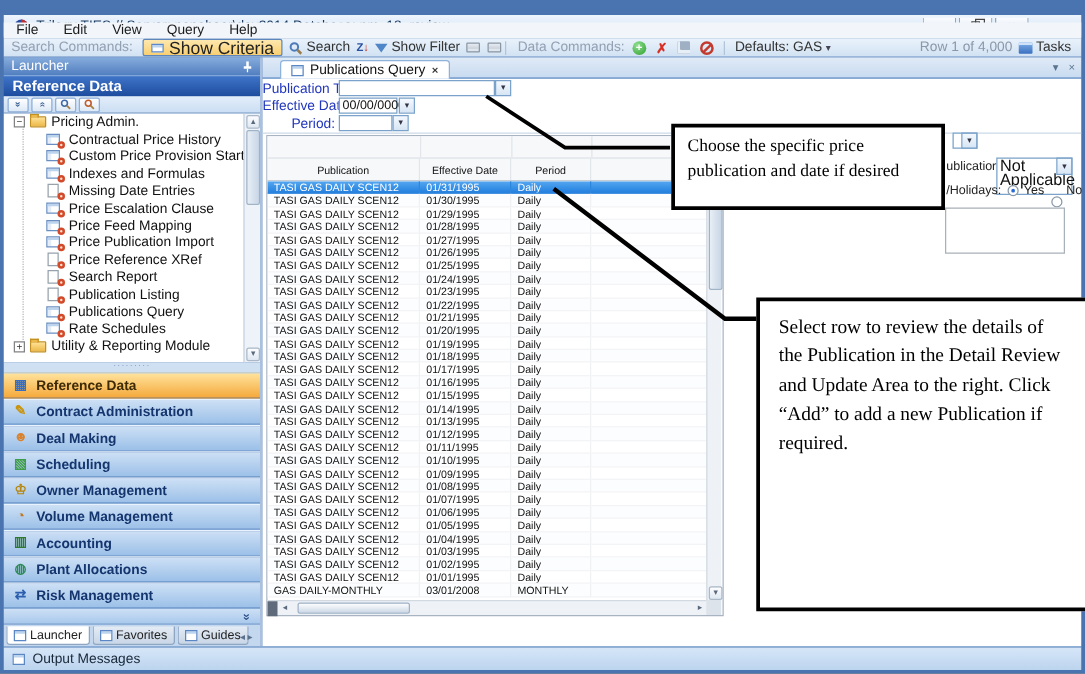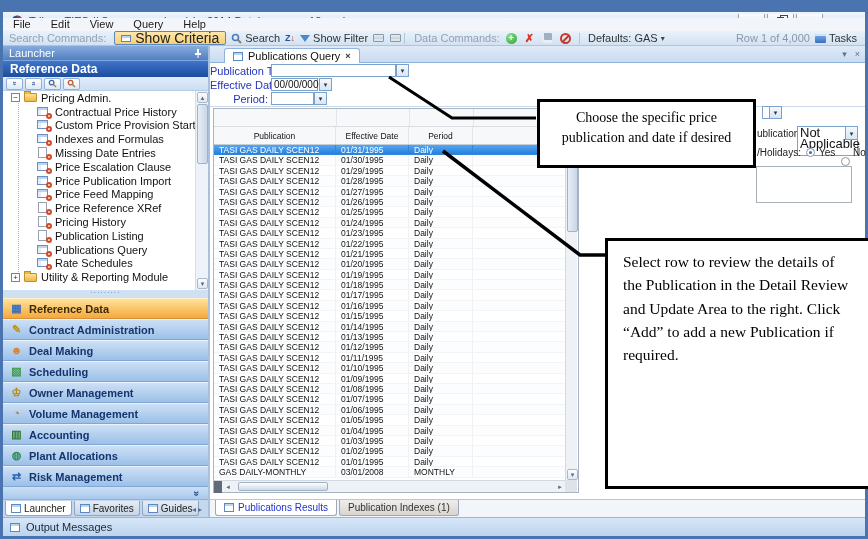--- a/index.html
+++ b/index.html
@@ -151,21 +151,21 @@
   .radio{width:9px;height:9px;border:1px solid #8898a8;border-radius:50%;background:#fff;position:relative;flex:none;}
   .radio.on::before{content:"";position:absolute;left:2px;top:2px;width:3px;height:3px;border-radius:50%;background:#2a6ad4;}
   .dp-label{font-size:10px;color:#222;white-space:nowrap;}
 
   
   .output-bar{left:3px;top:517px;width:862px;height:19px;background:linear-gradient(#d6e6f8,#bcd4ee);
       border-top:1px solid #96b6da;display:flex;align-items:center;gap:6px;padding:0 7px;font-size:11px;color:#182838;}
 
   
   .callout{position:absolute;background:#fff;border:3px solid #000;font-family:"Liberation Serif",serif;color:#000;z-index:50;}
-  #callout1{left:537px;top:99px;width:219px;height:69px;font-size:14px;line-height:1.45;text-align:center;padding:6px 10px;}
+  #callout1{left:537px;top:99px;width:219px;height:69px;font-size:14px;line-height:1.45;text-align:left;padding:6px 10px;}
   #callout2{left:605px;top:238px;width:276px;height:251px;font-size:15.5px;line-height:1.5;padding:9px 21px 4px 15px;}
   .lines{position:absolute;left:0;top:0;z-index:49;pointer-events:none;}
 </style>
 </head>
 <body>
 
 <div class="screen">
 
   <div class="abs titlebar">
     <svg class="abs logo" width="12" height="12" viewBox="0 0 12 12">
@@ -309,42 +309,42 @@
           <span class="t-grid"></span>
           <span class="red-mag"></span>
         </span>
         <span>Price Escalation Clause</span>
       </div>
       <div class="tree-row tree-child">
         <span class="ico-wrap">
           <span class="t-grid"></span>
           <span class="red-mag"></span>
         </span>
+        <span>Price Feed Mapping</span>
+      </div>
+      <div class="tree-row tree-child">
+        <span class="ico-wrap">
+          <span class="t-grid"></span>
+          <span class="red-mag"></span>
+        </span>
         <span>Price Publication Import</span>
       </div>
       <div class="tree-row tree-child">
         <span class="ico-wrap">
-          <span class="t-grid"></span>
-          <span class="red-mag"></span>
-        </span>
-        <span>Price Feed Mapping</span>
-      </div>
-      <div class="tree-row tree-child">
-        <span class="ico-wrap">
           <span class="t-page"></span>
           <span class="red-mag"></span>
         </span>
         <span>Price Reference XRef</span>
       </div>
       <div class="tree-row tree-child">
         <span class="ico-wrap">
           <span class="t-page"></span>
           <span class="red-mag"></span>
         </span>
-        <span>Pricing History</span>
+        <span>Search Report</span>
       </div>
       <div class="tree-row tree-child">
         <span class="ico-wrap">
           <span class="t-page"></span>
           <span class="red-mag"></span>
         </span>
         <span>Publication Listing</span>
       </div>
       <div class="tree-row tree-child">
         <span class="ico-wrap">
@@ -691,29 +691,20 @@
   <div class="abs combo-btn" style="left:845px;top:126px;width:13px;height:14px;line-height:13px;">▾</div>
 
   <div class="abs dp-label" style="left:757px;top:147px;">/Holidays:</div>
   <div class="abs radio on" style="left:806px;top:148px;"></div>
   <div class="abs dp-label" style="left:819px;top:147px;">Yes</div>
   <div class="abs radio" style="left:841px;top:148px;"></div>
   <div class="abs dp-label" style="left:853px;top:147px;">No</div>
 
   <div class="abs" style="left:756px;top:166px;width:96px;height:37px;background:#fff;border:1px solid #a8b0b8;"></div>
 
-  <div class="abs doc-tabs" id="doc-tabs">
-      <div class="dtab active">
-        <span class="ico-grid-sm"></span>
-        <span>Publications Results</span>
-      </div>
-      <div class="dtab">
-        <span>Publication Indexes (1)</span>
-      </div>
-    </div>
 
   <div class="abs output-bar">
     <span class="ico-grid-sm"></span>
     <span>Output Messages</span>
   </div>
 
   <svg class="lines" width="868" height="539">
     <polyline points="389,77 452,118 536,118" fill="none" stroke="#000" stroke-width="3"></polyline>
     <polyline points="443,151 580,255 606,255" fill="none" stroke="#000" stroke-width="3.5"></polyline>
   </svg>

